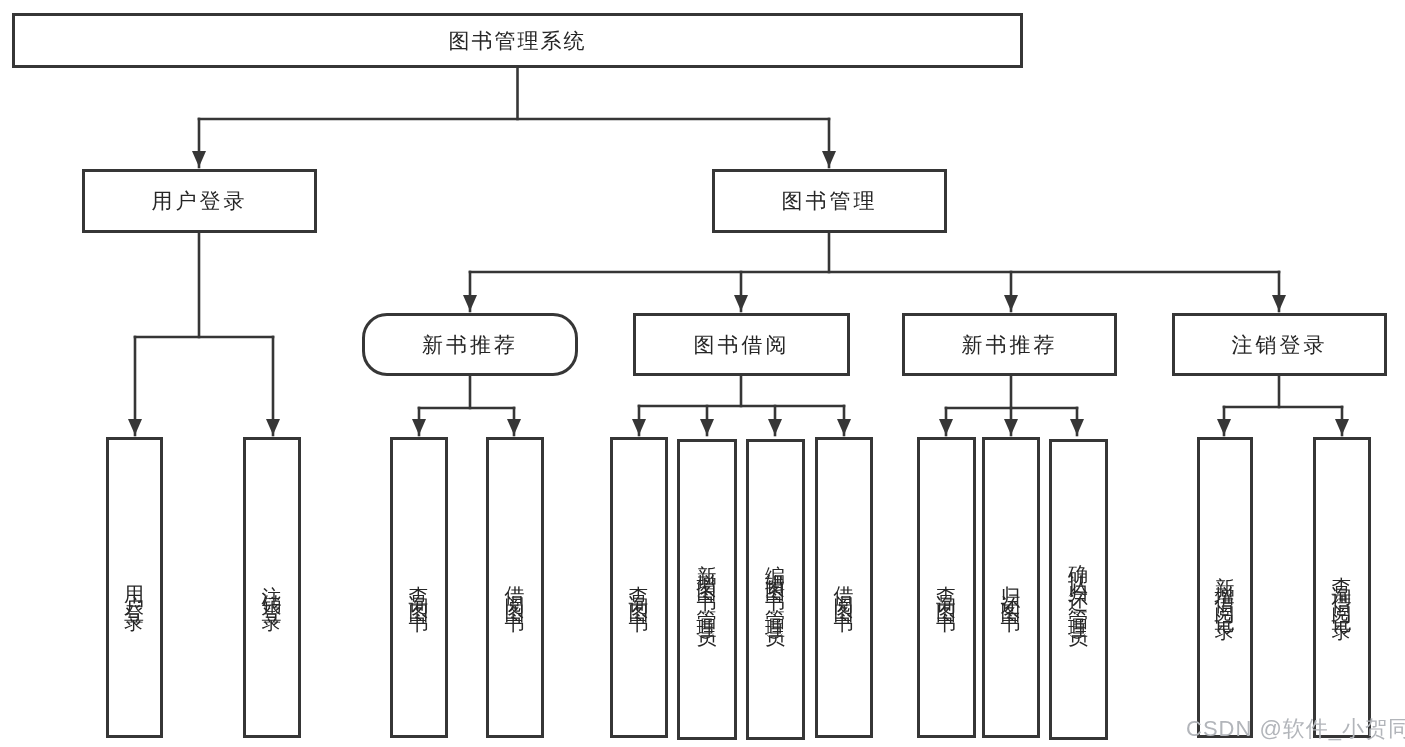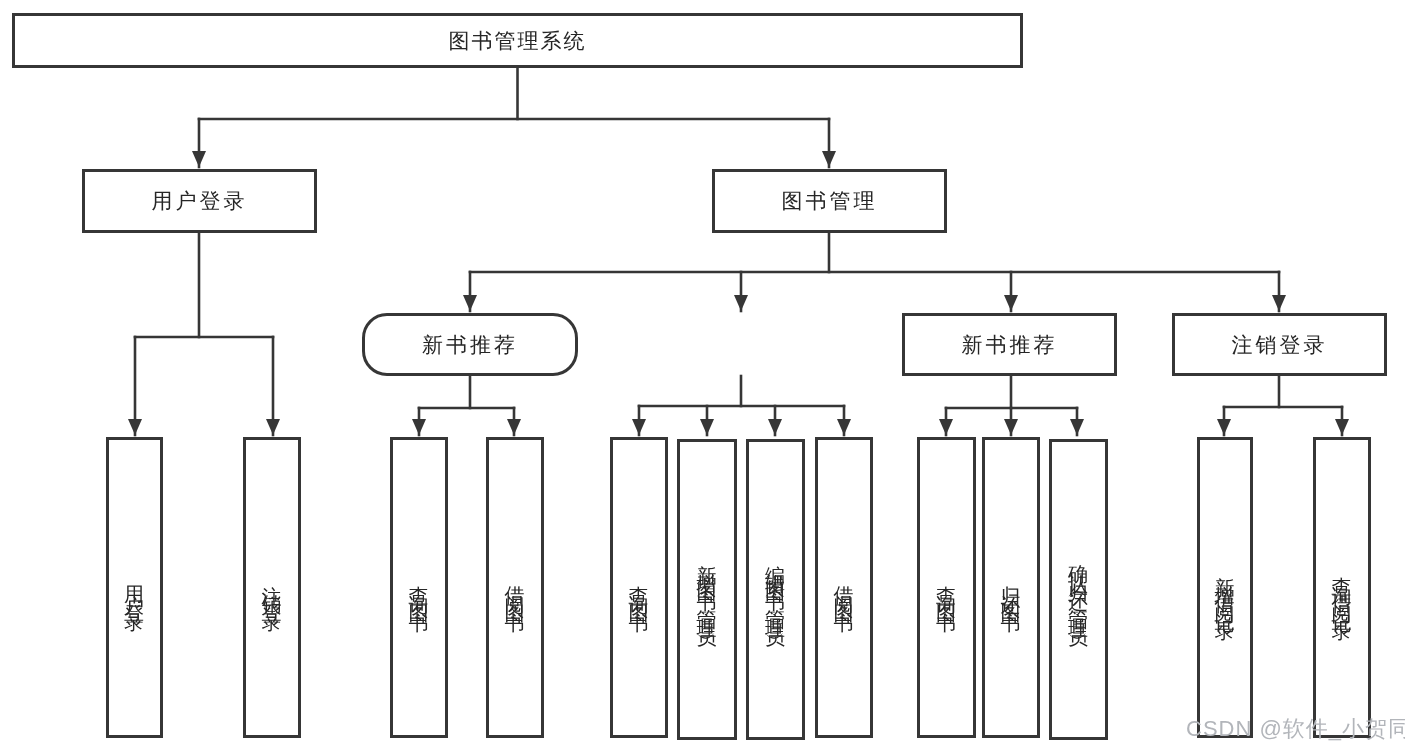--- a/index.html
+++ b/index.html
@@ -100,20 +100,23 @@
   <div class="box hbox" style="left:82px;top:169px;width:235px;height:64px;">
     <span class="lbl">用户登录</span>
   </div>
   <div class="box hbox" style="left:712px;top:169px;width:235px;height:64px;">
     <span class="lbl">图书管理</span>
   </div>
 
   <div class="box hbox" style="left:362px;top:313px;width:216px;height:63px;border-radius:25px;">
     <span class="lbl">新书推荐</span>
   </div>
+  <div class="box hbox" style="left:633px;top:313px;width:217px;height:63px;">
+    <span class="lbl">图书借阅</span>
+  </div>
   <div class="box hbox" style="left:902px;top:313px;width:215px;height:63px;">
     <span class="lbl">新书推荐</span>
   </div>
   <div class="box hbox" style="left:1172px;top:313px;width:215px;height:63px;">
     <span class="lbl">注销登录</span>
   </div>
 
   <div class="box vbox" style="left:106px;top:437px;width:57px;height:301px;">
     <span class="lbl">用户登录</span>
   </div>

